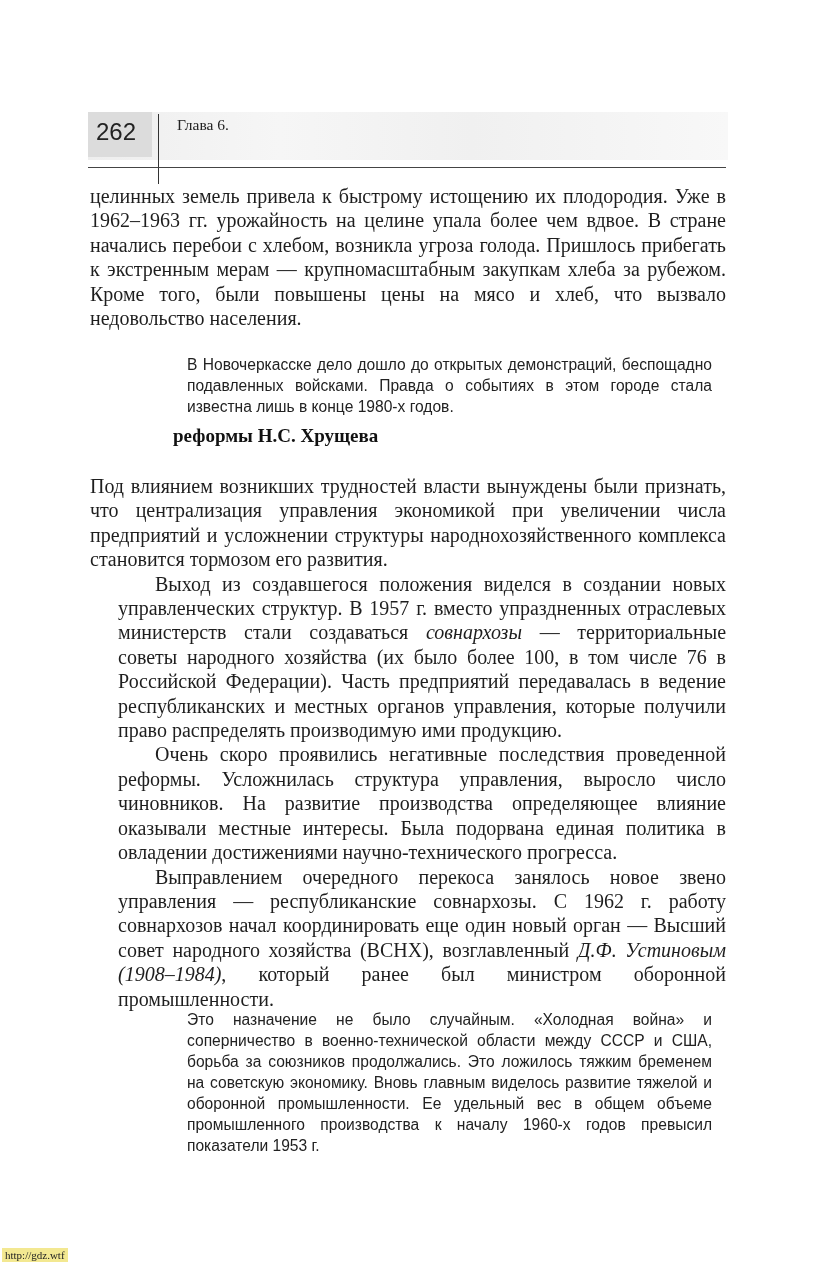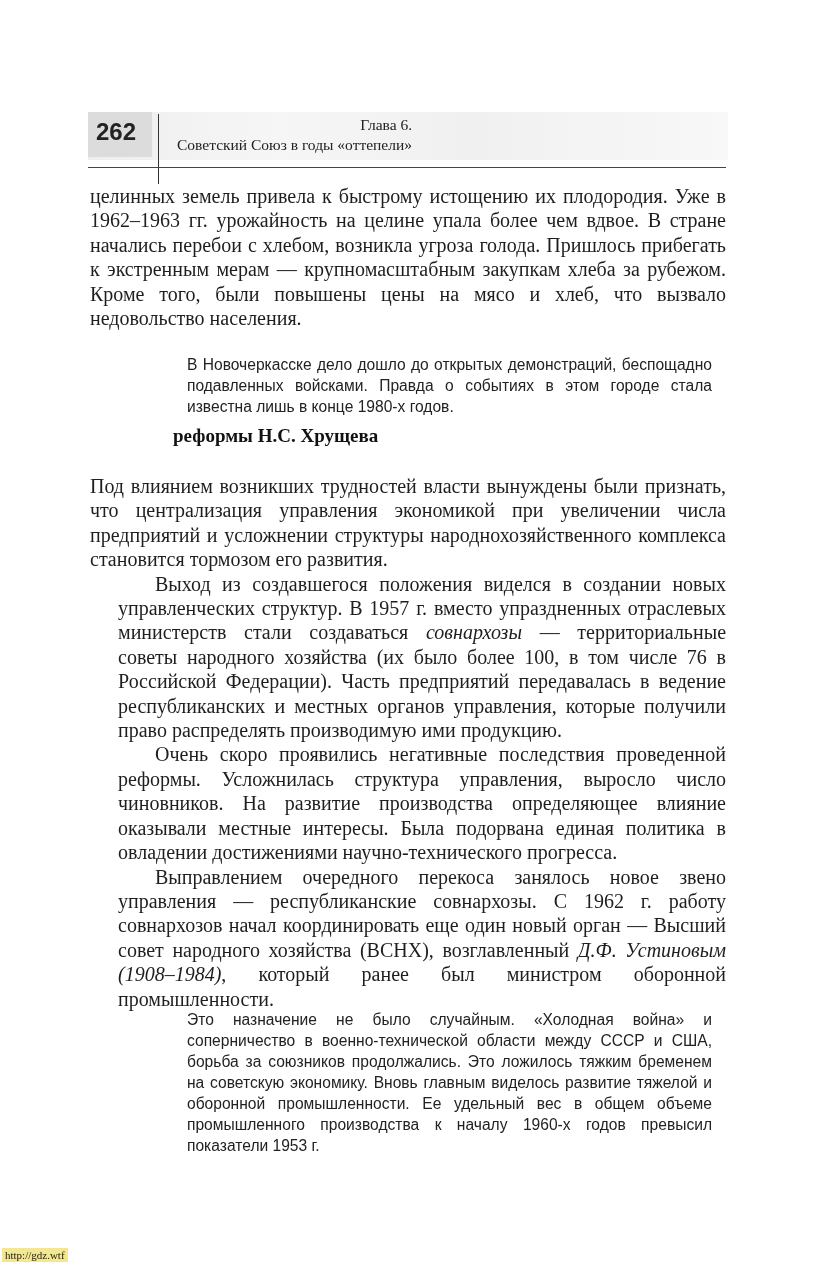--- a/index.html
+++ b/index.html
@@ -10,21 +10,21 @@
   .header-band {
     position: absolute; left: 88px; top: 112px; width: 640px; height: 48px;
     background: linear-gradient(90deg, #eeeeee 0%, #f6f6f6 30%, #f0f0f0 60%, #f8f8f8 100%);
   }
   .page-num-box {
     position: absolute; left: 88px; top: 112px; width: 64px; height: 45px;
     background: #dcdcdc;
   }
   .page-num {
     position: absolute; left: 96px; top: 118px; font-family: "Liberation Sans", sans-serif;
-    font-weight: bold; font-size: 24px; color: #222;
+    font-weight: normal; font-size: 24px; color: #222;
   }
   .vline {
     position: absolute; left: 158px; top: 114px; width: 1px; height: 70px; background: #333;
   }
   .hline {
     position: absolute; left: 88px; top: 167px; width: 638px; height: 1px; background: #444;
   }
   .chapter {
     position: absolute; left: 177px; top: 115px; font-family: "Liberation Serif", serif;
     font-size: 15.5px; line-height: 20px; color: #222; text-align: right;
@@ -53,21 +53,20 @@
 </head>
 <body>
 
 <div class="header-band"></div>
 <div class="page-num-box"></div>
 <div class="page-num">262</div>
 <div class="vline"></div>
 <div class="hline"></div>
 <div class="chapter">
   <div>Глава 6.</div>
-  <div>Советский Союз в годы «оттепели»</div>
 </div>
 
 <div class="main-text" style="top:184px;">
   <p>целинных земель привела к быстрому истощению их плодородия. Уже в 1962–1963 гг. урожайность на целине упала более чем вдвое. В стране начались перебои с хлебом, возникла угроза голода. Пришлось прибегать к экстренным мерам — крупномасштабным закупкам хлеба за рубежом. Кроме того, были повышены цены на мясо и хлеб, что вызвало недовольство населения.</p>
 </div>
 
 <div class="note" style="top:340px;">
   <p>В Новочеркасске дело дошло до открытых демонстраций, беспощадно подавленных войсками. Правда о событиях в этом городе стала известна лишь в конце 1980-х годов.</p>
 </div>
 

